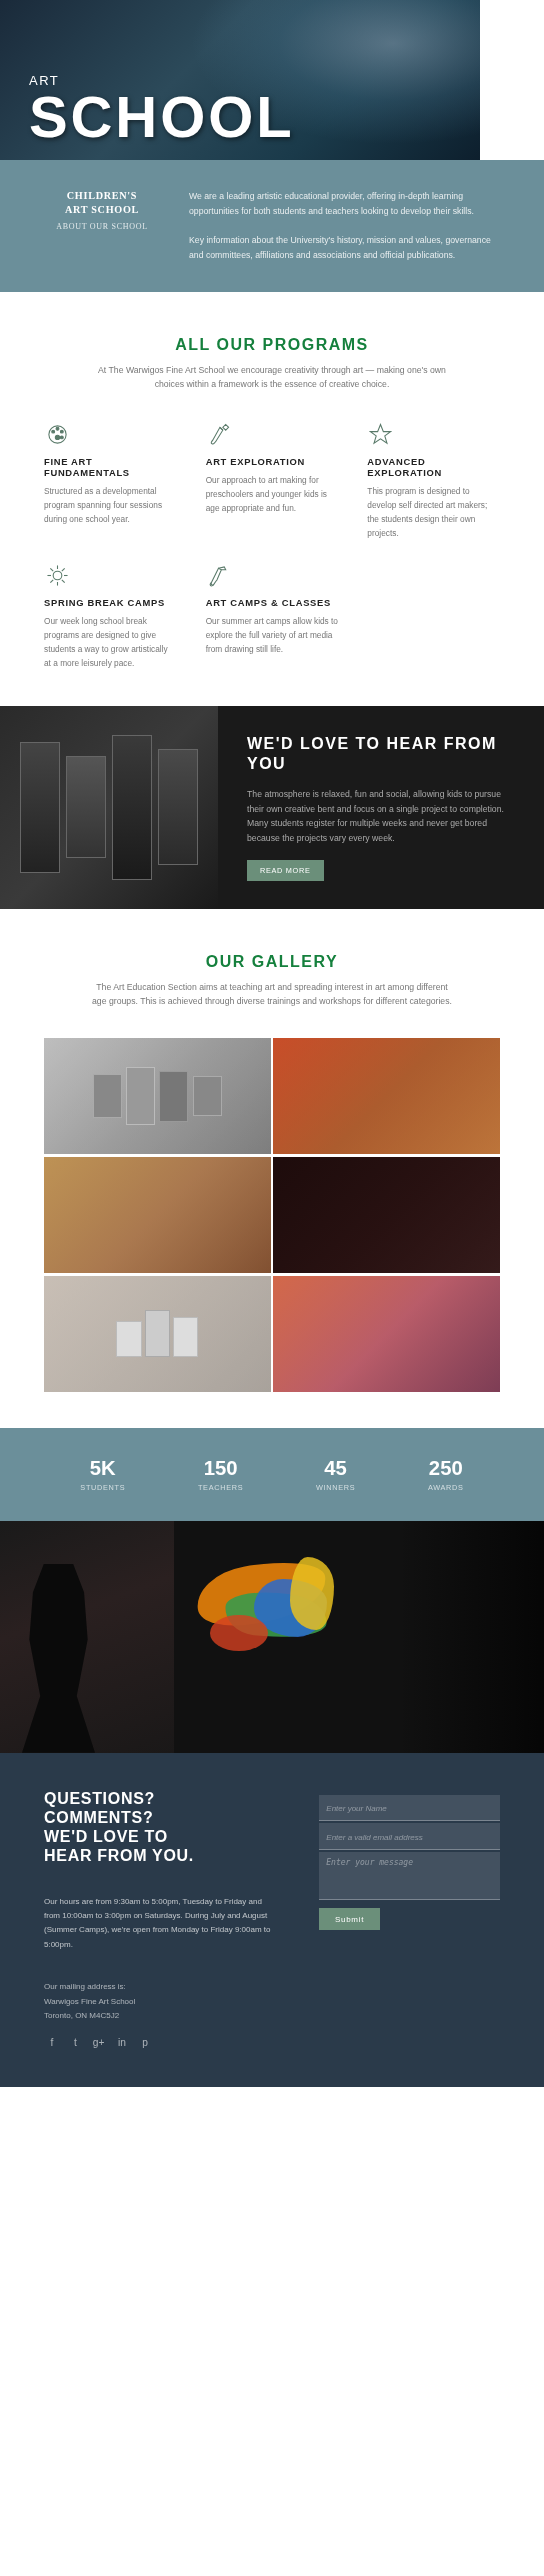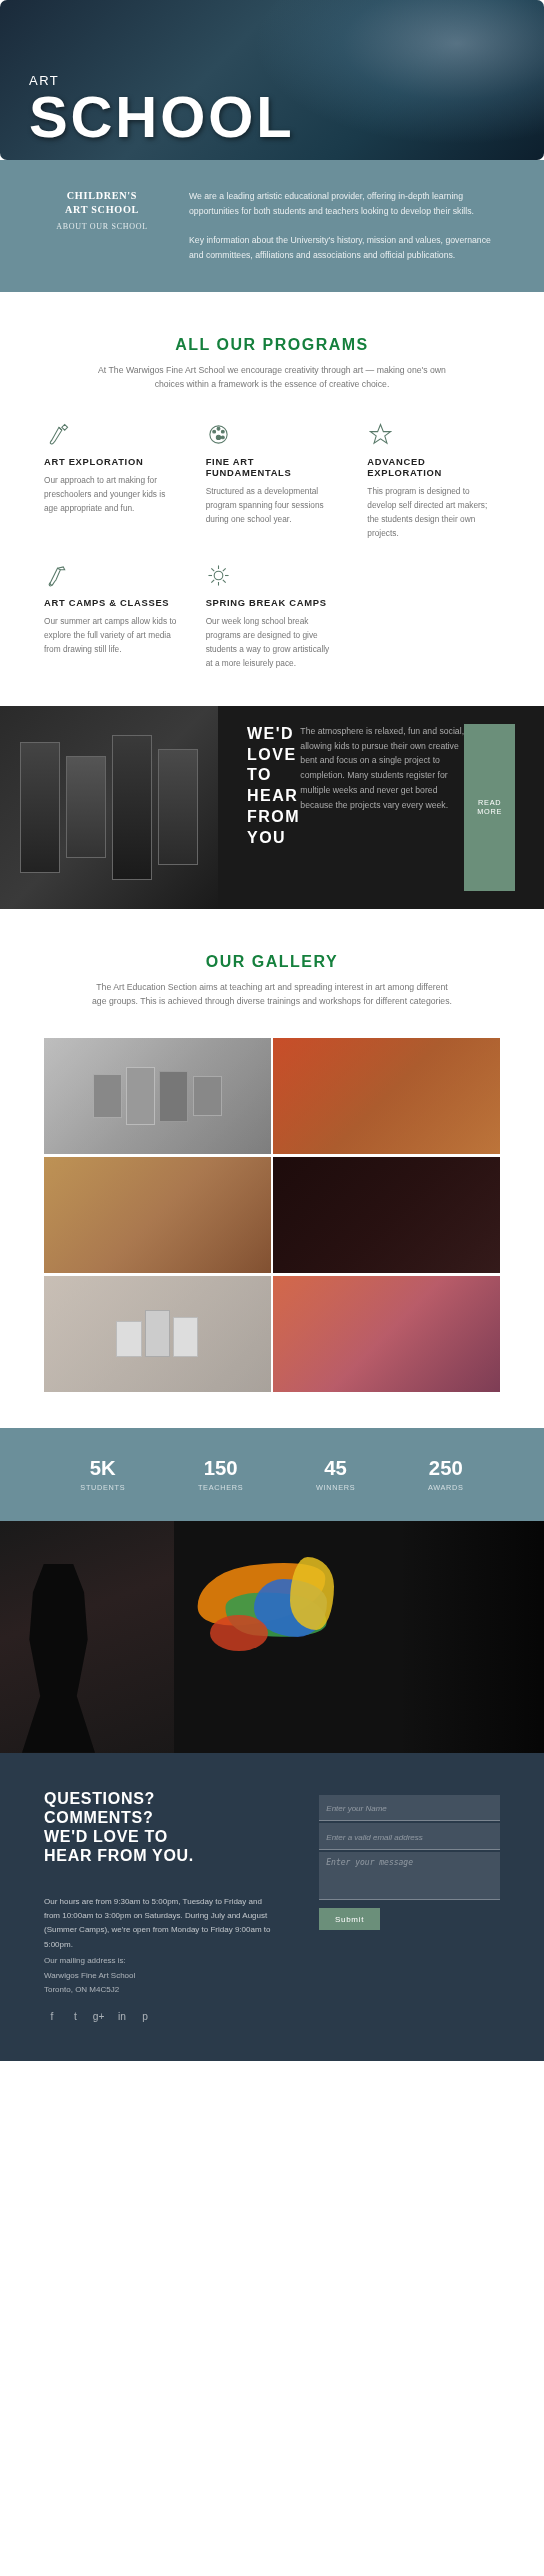--- a/index.html
+++ b/index.html
@@ -1,29 +1,28 @@
 <!DOCTYPE html>
 <html style="font-size:11.6px"><head>
   <meta charset="utf-8">
   <style>
     * { margin: 0; padding: 0; box-sizing: border-box; }
     body { font-family: Arial, sans-serif; width: 544px; background: #fff; overflow-x: hidden; }
 
     
     .hero {
-      width: 544px;
+      width: 480px;
       height: 160px;
       background: linear-gradient(135deg, #1a2a3a 0%, #2c4a5a 40%, #1a3a4a 70%, #0d1f2d 100%);
       position: relative;
       overflow: hidden;
       display: flex;
       flex-direction: column;
       justify-content: flex-end;
       padding: 14.5px 29px;
-      border-radius: 7px;
     }
     .hero-bg-smoke {
       position: absolute;
       top: 0; right: 0;
       width: 290px; height: 145px;
       background: radial-gradient(ellipse at 70% 30%, rgba(180,200,220,0.4) 0%, rgba(100,150,180,0.2) 40%, transparent 70%);
     }
     .hero-art-label {
       color: #fff;
       font-size: 13px;
@@ -159,22 +158,23 @@
       justify-content: center;
       gap: 5.8px;
     }
     .wall-frame {
       width: 40px;
       background: #555;
       border: 1.5px solid #666;
     }
     .hear-content {
       flex: 1;
-      padding: 18px 29px;
-      display: flex;
+      padding: 46px 29px;
+      display: flex;
+      flex-direction: column;
       justify-content: center;
     }
     .hear-title {
       color: #fff;
       font-size: 16px;
       font-weight: 700;
       letter-spacing: 1.5px;
       text-transform: uppercase;
       line-height: 1.3;
       margin-bottom: 11.6px;
@@ -319,21 +319,21 @@
       font-weight: 900;
       letter-spacing: 0.7px;
       text-transform: uppercase;
       line-height: 1.2;
       margin-bottom: 29px;
     }
     .contact-info {
       color: rgba(255,255,255,0.7);
       font-size: 8px;
       line-height: 1.8;
-      margin-bottom: 2px;
+      margin-bottom: 28px;
     }
     .contact-address {
       color: rgba(255,255,255,0.6);
       font-size: 8px;
       line-height: 1.8;
     }
     .social-icons {
       display: flex;
       gap: 7.3px;
       margin-top: 11.6px;
@@ -404,88 +404,88 @@
   <div class="about-text">
     We are a leading artistic educational provider, offering in-depth learning opportunities for both students and teachers looking to develop their skills.<br><br>
     Key information about the University's history, mission and values, governance and committees, affiliations and associations and official publications.
   </div>
 </section>
 
 <section class="programs-section">
   <div class="section-title">ALL OUR PROGRAMS</div>
   <div class="section-subtitle">At The Warwigos Fine Art School we encourage creativity through art — making one's own choices within a framework is the essence of creative choice.</div>
   <div class="programs-grid">
-
-    <div class="program-item">
-      <div class="program-icon">
-        <svg viewBox="0 0 32 32">
-            <path d="M8 24 C6 26 5 28 7 29 C9 30 10 28 12 26 L22 10 L18 6 Z"></path>
-            <line x1="18" y1="6" x2="22" y2="10"></line>
-            <path d="M22 6 L26 2 L30 6 L26 10 Z"></path>
-          </svg>
-      </div>
-      <div class="program-name">ART EXPLORATION</div>
-      <div class="program-desc">Our approach to art making for preschoolers and younger kids is age appropriate and fun.</div>
-    </div>
 
     <div class="program-item">
       <div class="program-icon">
         <svg viewBox="0 0 32 32">
             <circle cx="16" cy="16" r="12"></circle>
             <circle cx="10" cy="12" r="2" fill="#5a7a6a"></circle>
             <circle cx="16" cy="8" r="2" fill="#5a7a6a"></circle>
             <circle cx="22" cy="12" r="2" fill="#5a7a6a"></circle>
             <circle cx="22" cy="20" r="2" fill="#5a7a6a"></circle>
             <circle cx="16" cy="20" r="3" fill="#5a7a6a"></circle>
           </svg>
       </div>
       <div class="program-name">FINE ART FUNDAMENTALS</div>
       <div class="program-desc">Structured as a developmental program spanning four sessions during one school year.</div>
     </div>
 
     <div class="program-item">
       <div class="program-icon">
         <svg viewBox="0 0 32 32">
+            <path d="M8 24 C6 26 5 28 7 29 C9 30 10 28 12 26 L22 10 L18 6 Z"></path>
+            <line x1="18" y1="6" x2="22" y2="10"></line>
+            <path d="M22 6 L26 2 L30 6 L26 10 Z"></path>
+          </svg>
+      </div>
+      <div class="program-name">ART EXPLORATION</div>
+      <div class="program-desc">Our approach to art making for preschoolers and younger kids is age appropriate and fun.</div>
+    </div>
+
+    <div class="program-item">
+      <div class="program-icon">
+        <svg viewBox="0 0 32 32">
             <polygon points="16,2 20,12 30,12 22,18 25,28 16,22 7,28 10,18 2,12 12,12"></polygon>
           </svg>
       </div>
       <div class="program-name">ADVANCED EXPLORATION</div>
       <div class="program-desc">This program is designed to develop self directed art makers; the students design their own projects.</div>
-    </div>
-
-    <div class="program-item">
-      <div class="program-icon">
-        <svg viewBox="0 0 32 32">
-            <path d="M6 26 C5 28 7 30 9 29 C11 27 11 25 14 22 L20 8 L16 6 Z"></path>
-            <path d="M16 6 L24 4 L26 8 L20 8"></path>
-            <path d="M9 29 C8 30 6 31 5 30 C4 29 5 27 6 26"></path>
-          </svg>
-      </div>
-      <div class="program-name">ART CAMPS &amp; CLASSES</div>
-      <div class="program-desc">Our summer art camps allow kids to explore the full variety of art media from drawing still life.</div>
     </div>
 
     <div class="program-item">
       <div class="program-icon">
         <svg viewBox="0 0 32 32">
             <circle cx="16" cy="16" r="6"></circle>
             <line x1="16" y1="2" x2="16" y2="7"></line>
             <line x1="16" y1="25" x2="16" y2="30"></line>
             <line x1="2" y1="16" x2="7" y2="16"></line>
             <line x1="25" y1="16" x2="30" y2="16"></line>
             <line x1="6" y1="6" x2="10" y2="10"></line>
             <line x1="22" y1="22" x2="26" y2="26"></line>
             <line x1="26" y1="6" x2="22" y2="10"></line>
             <line x1="10" y1="22" x2="6" y2="26"></line>
           </svg>
       </div>
       <div class="program-name">SPRING BREAK CAMPS</div>
       <div class="program-desc">Our week long school break programs are designed to give students a way to grow artistically at a more leisurely pace.</div>
     </div>
 
+    <div class="program-item">
+      <div class="program-icon">
+        <svg viewBox="0 0 32 32">
+            <path d="M6 26 C5 28 7 30 9 29 C11 27 11 25 14 22 L20 8 L16 6 Z"></path>
+            <path d="M16 6 L24 4 L26 8 L20 8"></path>
+            <path d="M9 29 C8 30 6 31 5 30 C4 29 5 27 6 26"></path>
+          </svg>
+      </div>
+      <div class="program-name">ART CAMPS &amp; CLASSES</div>
+      <div class="program-desc">Our summer art camps allow kids to explore the full variety of art media from drawing still life.</div>
+    </div>
+
 
   </div>
 </section>
 
 <section class="hear-section">
   <div class="hear-image">
     <div class="wall-art">
       <div class="wall-frame" style="height:131px; background: linear-gradient(180deg, #444 0%, #222 100%);"></div>
       <div class="wall-frame" style="height:102px; background: linear-gradient(180deg, #555 0%, #333 100%);"></div>
       <div class="wall-frame" style="height:145px; background: linear-gradient(180deg, #3a3a3a 0%, #1a1a1a 100%);"></div>

